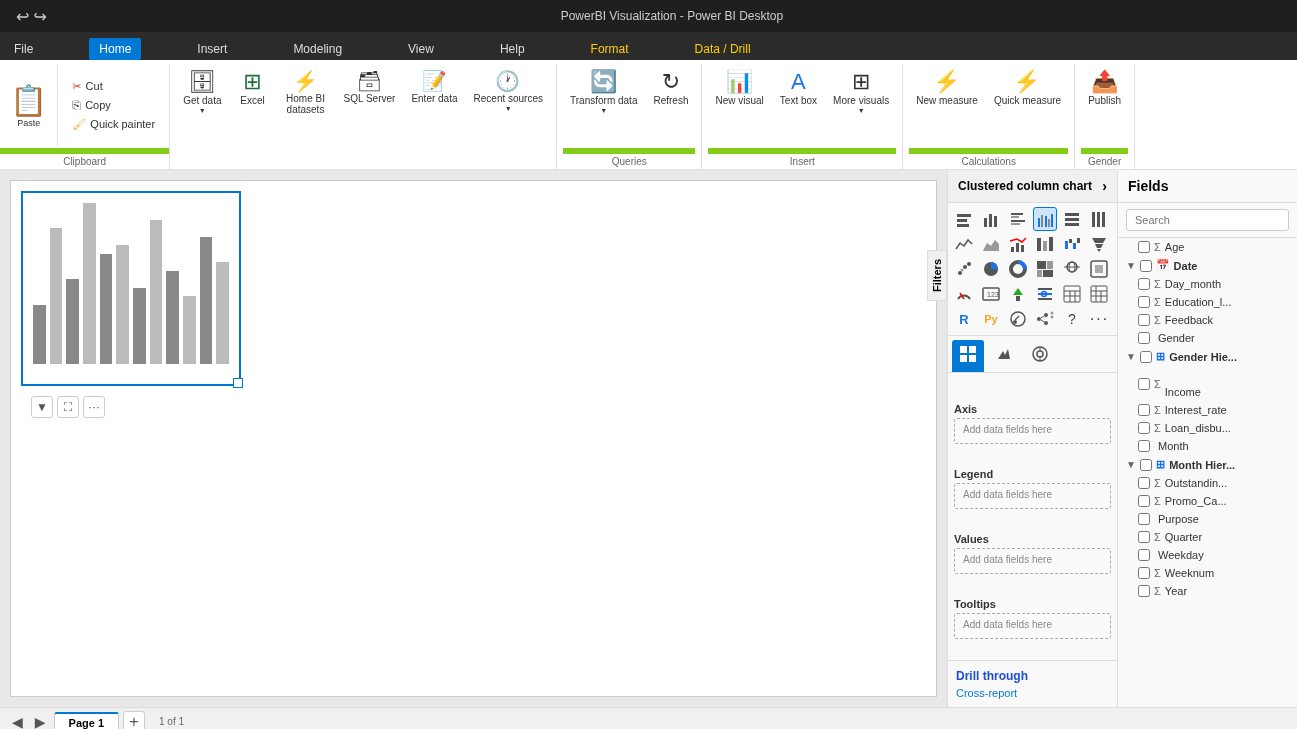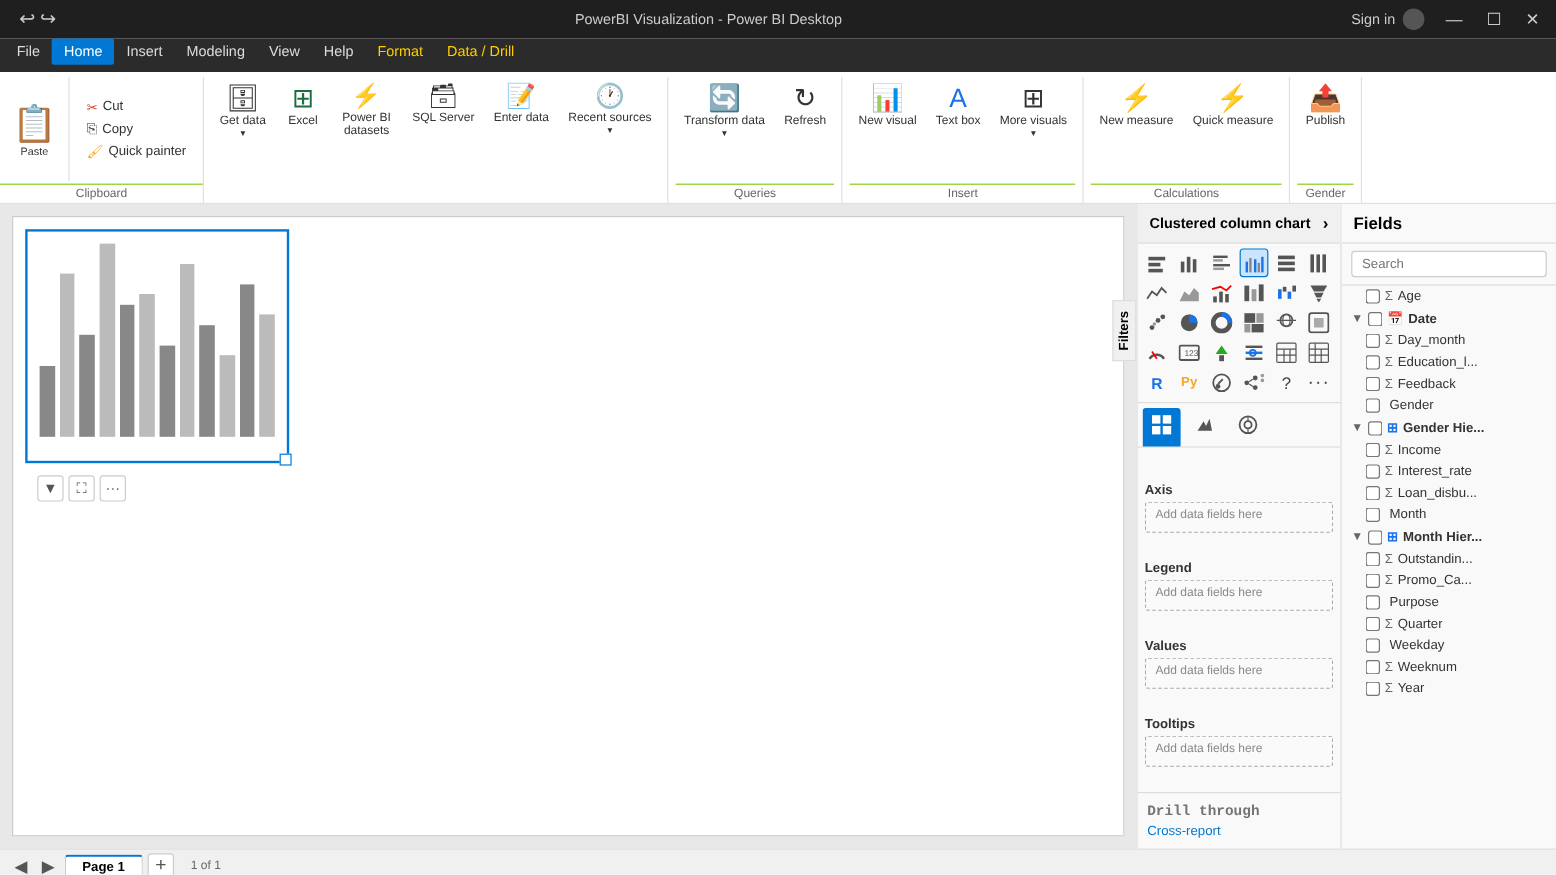--- a/index.html
+++ b/index.html
@@ -19,22 +19,23 @@
     #title-bar .window-controls { display: flex; gap: 8px; font-size: 14px; color: #ccc; }
     #title-bar .title { flex: 1; text-align: center; font-size: 12px; }
     #title-bar .sign-in { display: flex; align-items: center; gap: 6px; font-size: 12px; }
     .win-btn { cursor: pointer; padding: 4px 6px; }
 
     
     #menu-bar {
       background: #2b2b2b;
       height: 28px;
       display: flex;
-      align-items: flex-start;
+      align-items: flex-end;
       padding: 0 4px;
+      gap: 46px;
     }
     .menu-item {
       color: #ddd;
       padding: 4px 10px;
       cursor: pointer;
       font-size: 12px;
       border-radius: 2px;
     }
     .menu-item.active { background: #0078d4; color: white; }
     .menu-item.highlight { color: #ffcc00; }
@@ -62,21 +63,21 @@
       align-items: flex-start;
       flex: 1;
       gap: 2px;
       padding: 2px 0;
     }
     .ribbon-group-label {
       text-align: center;
       font-size: 10px;
       color: #666;
       padding-bottom: 2px;
-      border-top: 1px solid #84cc16;
+      border-top: 6px solid #84cc16;
       margin-top: 2px;
       padding-top: 2px;
     }
     .ribbon-btn {
       display: flex;
       flex-direction: column;
       align-items: center;
       justify-content: center;
       padding: 4px 6px;
       cursor: pointer;
@@ -220,21 +221,21 @@
     .viz-field-drop {
       border: 1px dashed #aaa;
       border-radius: 3px;
       padding: 5px 8px;
       font-size: 10px;
       color: #888;
       background: #fafafa;
       min-height: 26px;
     }
     .viz-drill { padding: 8px; border-top: 1px solid #ddd; }
-    .viz-drill-title { font-size: 12px; font-weight: 600; color: #737373; margin-bottom: 4px; font-family: Liberation Mono, monospace; }
+    .viz-drill-title { font-size: 12px; font-weight: 600; color: #1d4ed8; margin-bottom: 4px; }
     .viz-drill-link { font-size: 11px; color: #0078d4; cursor: pointer; }
 
     
     .fields-header {
       padding: 8px 10px;
       font-weight: 700;
       font-size: 14px;
       border-bottom: 1px solid #ddd;
       background: #f9f9f9;
     }
@@ -290,31 +291,20 @@
   </style>
 </head>
 <body>
 
 <div id="title-bar">
   <div class="undo-redo">
     <span class="undo-redo-btn">↩</span>
     <span class="undo-redo-btn">↪</span>
   </div>
   <div class="title">PowerBI Visualization - Power BI Desktop</div>
-  <div style="display:flex; align-items:center; gap:12px;">
-    <div class="sign-in">
-      <span>Sign in</span>
-      <span style="width:18px;height:18px;border-radius:50%;background:#555;display:inline-block;"></span>
-    </div>
-    <div class="window-controls">
-      <span class="win-btn">—</span>
-      <span class="win-btn">☐</span>
-      <span class="win-btn">✕</span>
-    </div>
-  </div>
 </div>
 
 <div id="menu-bar">
   <div class="menu-item">File</div>
   <div class="menu-item active">Home</div>
   <div class="menu-item">Insert</div>
   <div class="menu-item">Modeling</div>
   <div class="menu-item">View</div>
   <div class="menu-item">Help</div>
   <div class="menu-item highlight">Format</div>
@@ -355,21 +345,21 @@
         <span class="icon" style="font-size:22px;">🗄</span>
         <span>Get data</span>
         <span style="font-size:8px;">▾</span>
       </div>
       <div class="ribbon-btn">
         <span class="icon" style="color:#1d6f42; font-size:22px;">⊞</span>
         <span>Excel</span>
       </div>
       <div class="ribbon-btn">
         <span class="icon" style="font-size:20px;">⚡</span>
-        <span style="max-width:44px; text-align:center;">Power BI datasets</span>
+        <span style="max-width:44px; text-align:center;">Home BI datasets</span>
       </div>
       <div class="ribbon-btn">
         <span class="icon" style="font-size:20px;">🗃</span>
         <span>SQL Server</span>
       </div>
       <div class="ribbon-btn">
         <span class="icon" style="font-size:20px;">📝</span>
         <span>Enter data</span>
       </div>
       <div class="ribbon-btn">
@@ -765,21 +755,21 @@
     </div>
           <div style="display: flex; align-items: center; padding: 3px 8px; gap: 4px; cursor: pointer; font-size: 11px; color: rgb(51, 51, 51); font-weight: 600;">
       <span style="font-size:10px; color:#666;">▼</span>
       <input type="checkbox" style="width: 12px; height: 12px;">
       <span style="font-size:11px; color:#1a73e8;">⊞</span>
       <span style="white-space:nowrap;overflow:hidden;text-overflow:ellipsis;max-width:100px;">Gender Hie...</span>
     </div>
           <div style="display: flex; align-items: center; gap: 4px; cursor: pointer; font-size: 11px; color: rgb(51, 51, 51); padding-left: 20px; padding-top: 3px; padding-bottom: 3px;">
       <input type="checkbox" style="width: 12px; height: 12px; flex-shrink: 0;">
       <span style="font-size:11px;color:#666;">Σ</span>
-      <span style="white-space:nowrap;overflow:hidden;text-overflow:ellipsis;max-width:120px;">Income</span>
+      <span style="white-space:nowrap;overflow:hidden;text-overflow:ellipsis;max-width:120px;margin-top:17px;">Income</span>
     </div>
           <div style="display: flex; align-items: center; gap: 4px; cursor: pointer; font-size: 11px; color: rgb(51, 51, 51); padding-left: 20px; padding-top: 3px; padding-bottom: 3px;">
       <input type="checkbox" style="width: 12px; height: 12px; flex-shrink: 0;">
       <span style="font-size:11px;color:#666;">Σ</span>
       <span style="white-space:nowrap;overflow:hidden;text-overflow:ellipsis;max-width:120px;">Interest_rate</span>
     </div>
           <div style="display: flex; align-items: center; gap: 4px; cursor: pointer; font-size: 11px; color: rgb(51, 51, 51); padding-left: 20px; padding-top: 3px; padding-bottom: 3px;">
       <input type="checkbox" style="width: 12px; height: 12px; flex-shrink: 0;">
       <span style="font-size:11px;color:#666;">Σ</span>
       <span style="white-space:nowrap;overflow:hidden;text-overflow:ellipsis;max-width:120px;">Loan_disbu...</span>

